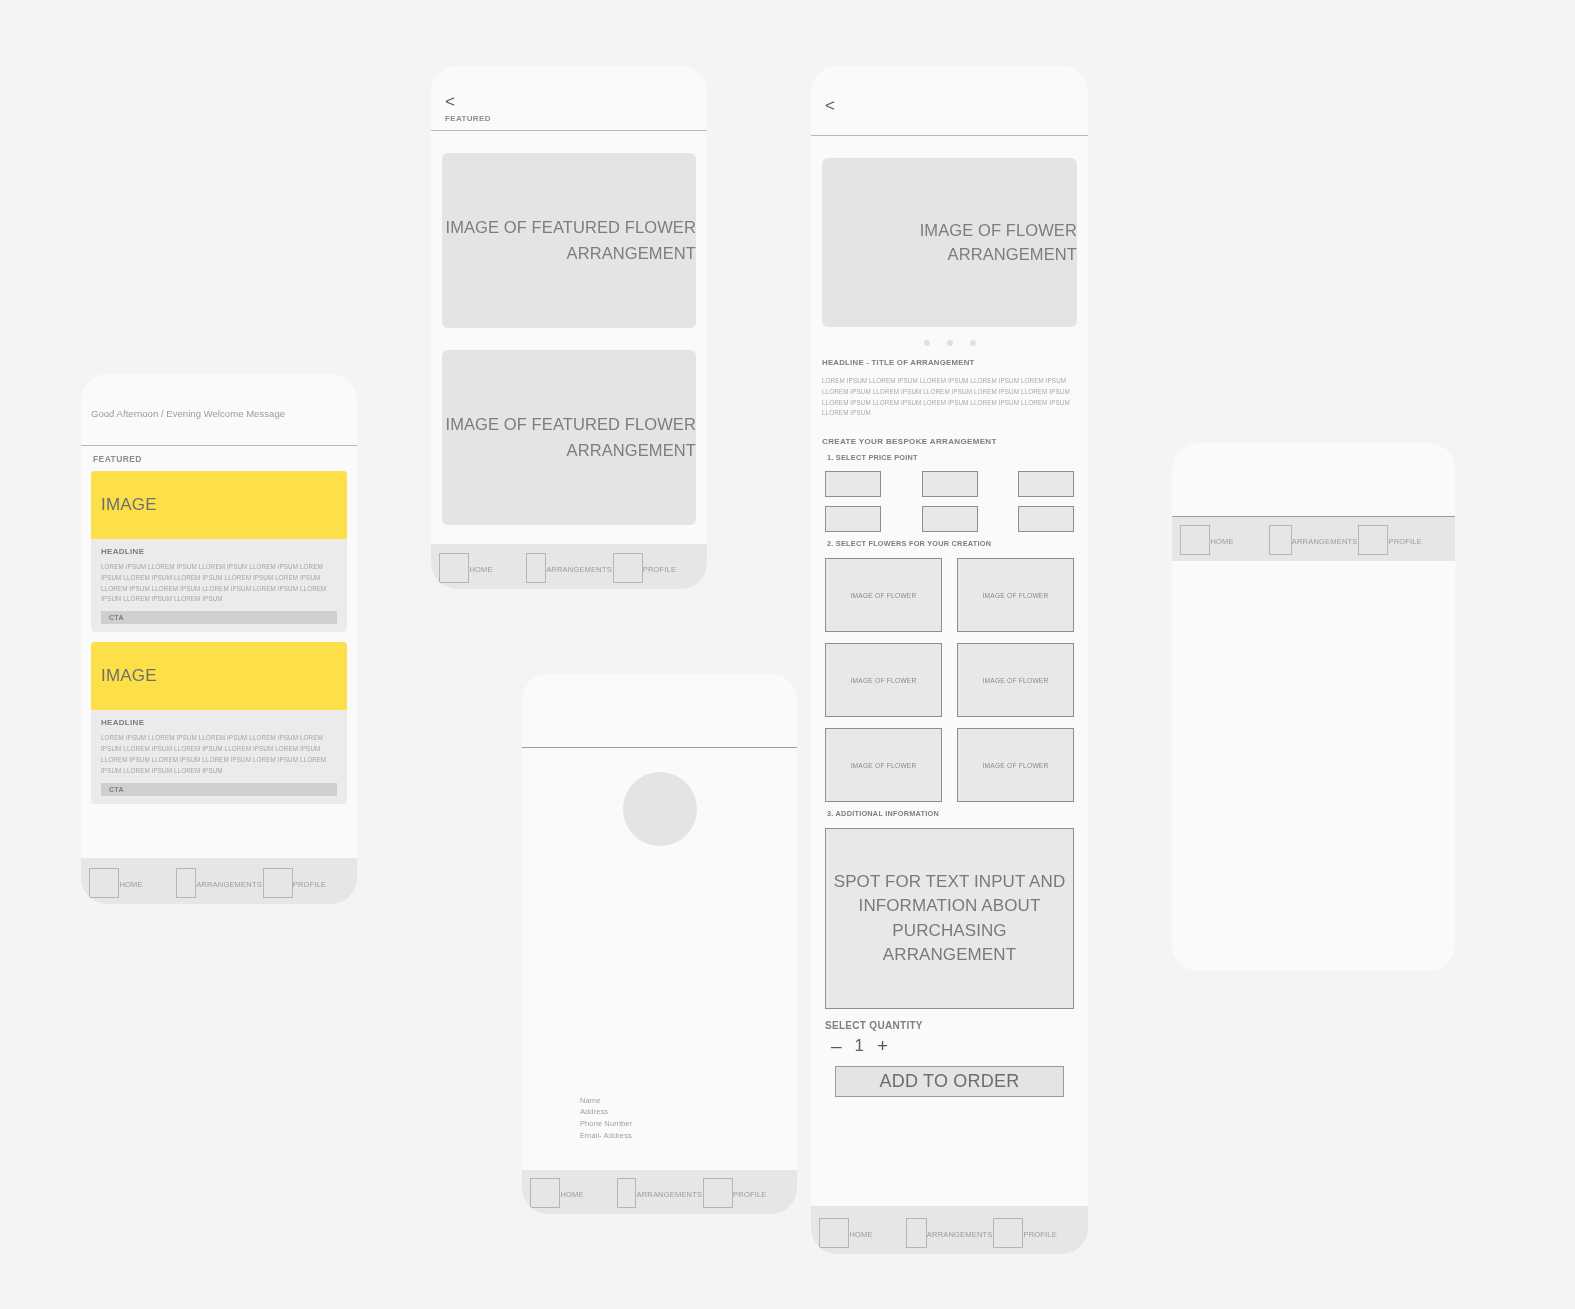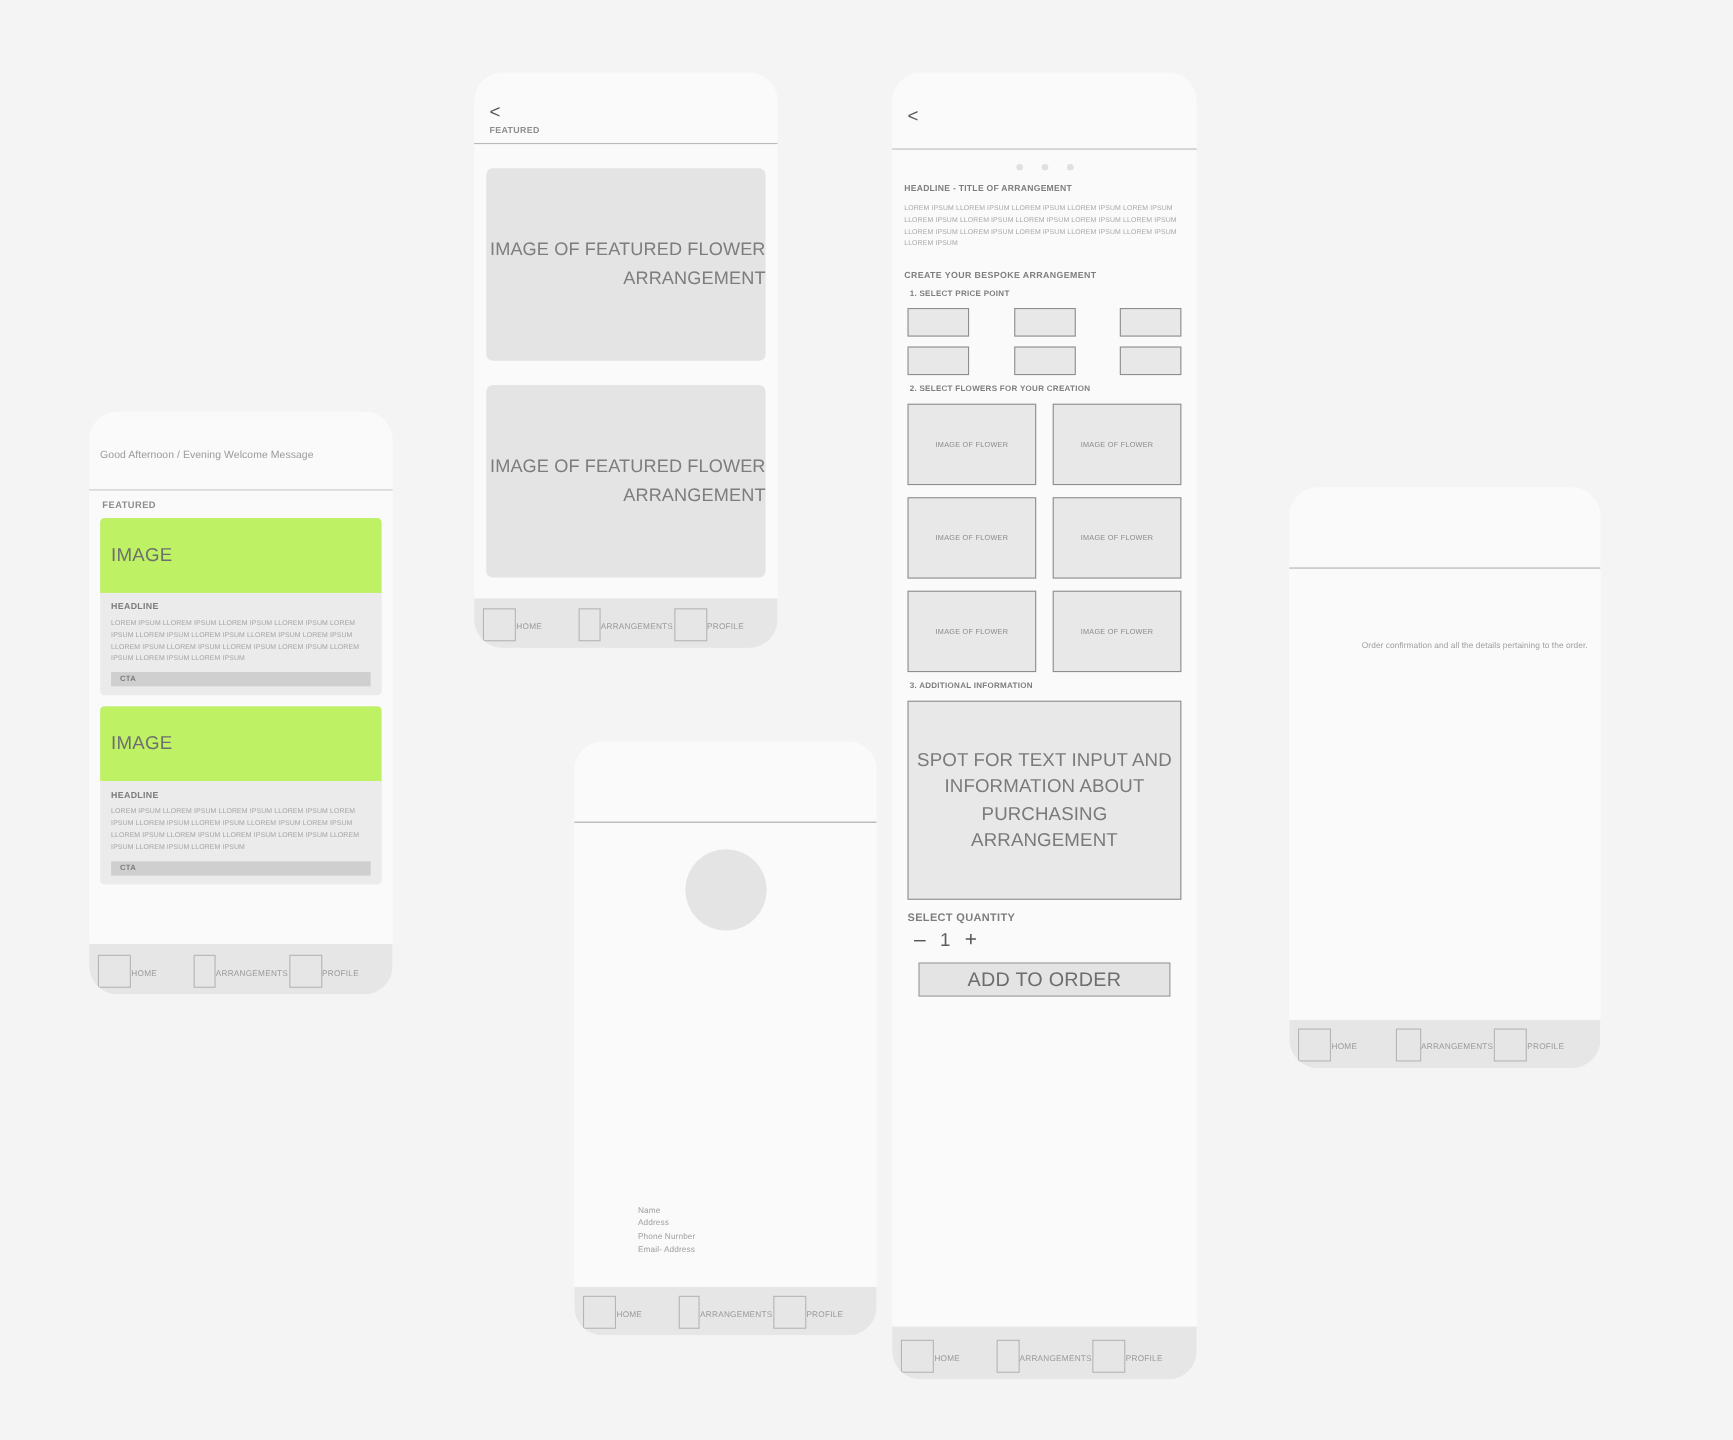--- a/index.html
+++ b/index.html
@@ -111,21 +111,21 @@
   #phone-home { left: 81px; top: 374px; width: 276px; height: 530px; }
   #phone-home .topbar { height: 72px; }
   #phone-home .welcome-msg { left: 10px; top: 34px; }
   #phone-home .content { background: #fafafa; padding: 0 10px; }
   #phone-home .section-label {
     font-size: 8.5px; font-weight: bold; color: #8d8d8d;
     letter-spacing: 0.4px; margin: 8px 0 7px 2px;
   }
   .feature-card { background: #ebebeb; border-radius: 4px; margin-bottom: 10px; overflow: hidden; }
   .feature-card .card-img {
-    height: 68px; background: #bef264; display: flex; align-items: center;
+    height: 68px; background: #fde047; display: flex; align-items: center;
     padding-left: 10px; box-sizing: border-box; text-align: right;
   }
   .feature-card .card-img span { font-size: 17px; color: #6f6f6f; letter-spacing: 0.2px; }
   .feature-card .card-body { padding: 8px 10px 8px 10px; }
   .feature-card .card-headline {
     font-size: 8px; font-weight: bold; color: #7c7c7c; letter-spacing: 0.3px; margin-bottom: 6px;
   }
   .feature-card .card-copy {
     font-size: 6.3px; line-height: 1.72; color: #a5a5a5; letter-spacing: 0.1px;
   }
@@ -306,20 +306,21 @@
     </div>
   </div>
 </div>
 
 <div class="phone" id="phone-detail">
   <div class="screen">
     <div class="topbar">
       <div class="back-chevron">&lt;</div>
     </div>
     <div class="content">
+      <div class="imgblock hero">IMAGE OF FLOWER ARRANGEMENT</div>
 
       <div class="dots">
         <div class="dot"></div>
         <div class="dot"></div>
         <div class="dot"></div>
       </div>
 
       <div class="detail-headline">HEADLINE - TITLE OF ARRANGEMENT</div>
       <div class="detail-copy">LOREM IPSUM LLOREM IPSUM LLOREM IPSUM LLOREM IPSUM LOREM IPSUM LLOREM IPSUM LLOREM IPSUM LLOREM IPSUM LOREM IPSUM LLOREM IPSUM LLOREM IPSUM LLOREM IPSUM LOREM IPSUM LLOREM IPSUM LLOREM IPSUM LLOREM IPSUM</div>
 
@@ -396,23 +397,20 @@
         <div class="tab-icon"></div>
         <div class="tab-label">PROFILE</div>
       </div>
     </div>
   </div>
 </div>
 
 <div class="phone" id="phone-confirm">
   <div class="screen">
     <div class="topbar"></div>
-    <div class="content">
-      <div class="confirm-text">Order confirmation and all the details pertaining to the order.</div>
-    </div>
     <div class="tabbar">
       <div class="tab">
         <div class="tab-icon"></div>
         <div class="tab-label">HOME</div>
       </div>
       <div class="tab">
         <div class="tab-icon"></div>
         <div class="tab-label">ARRANGEMENTS</div>
       </div>
       <div class="tab">

